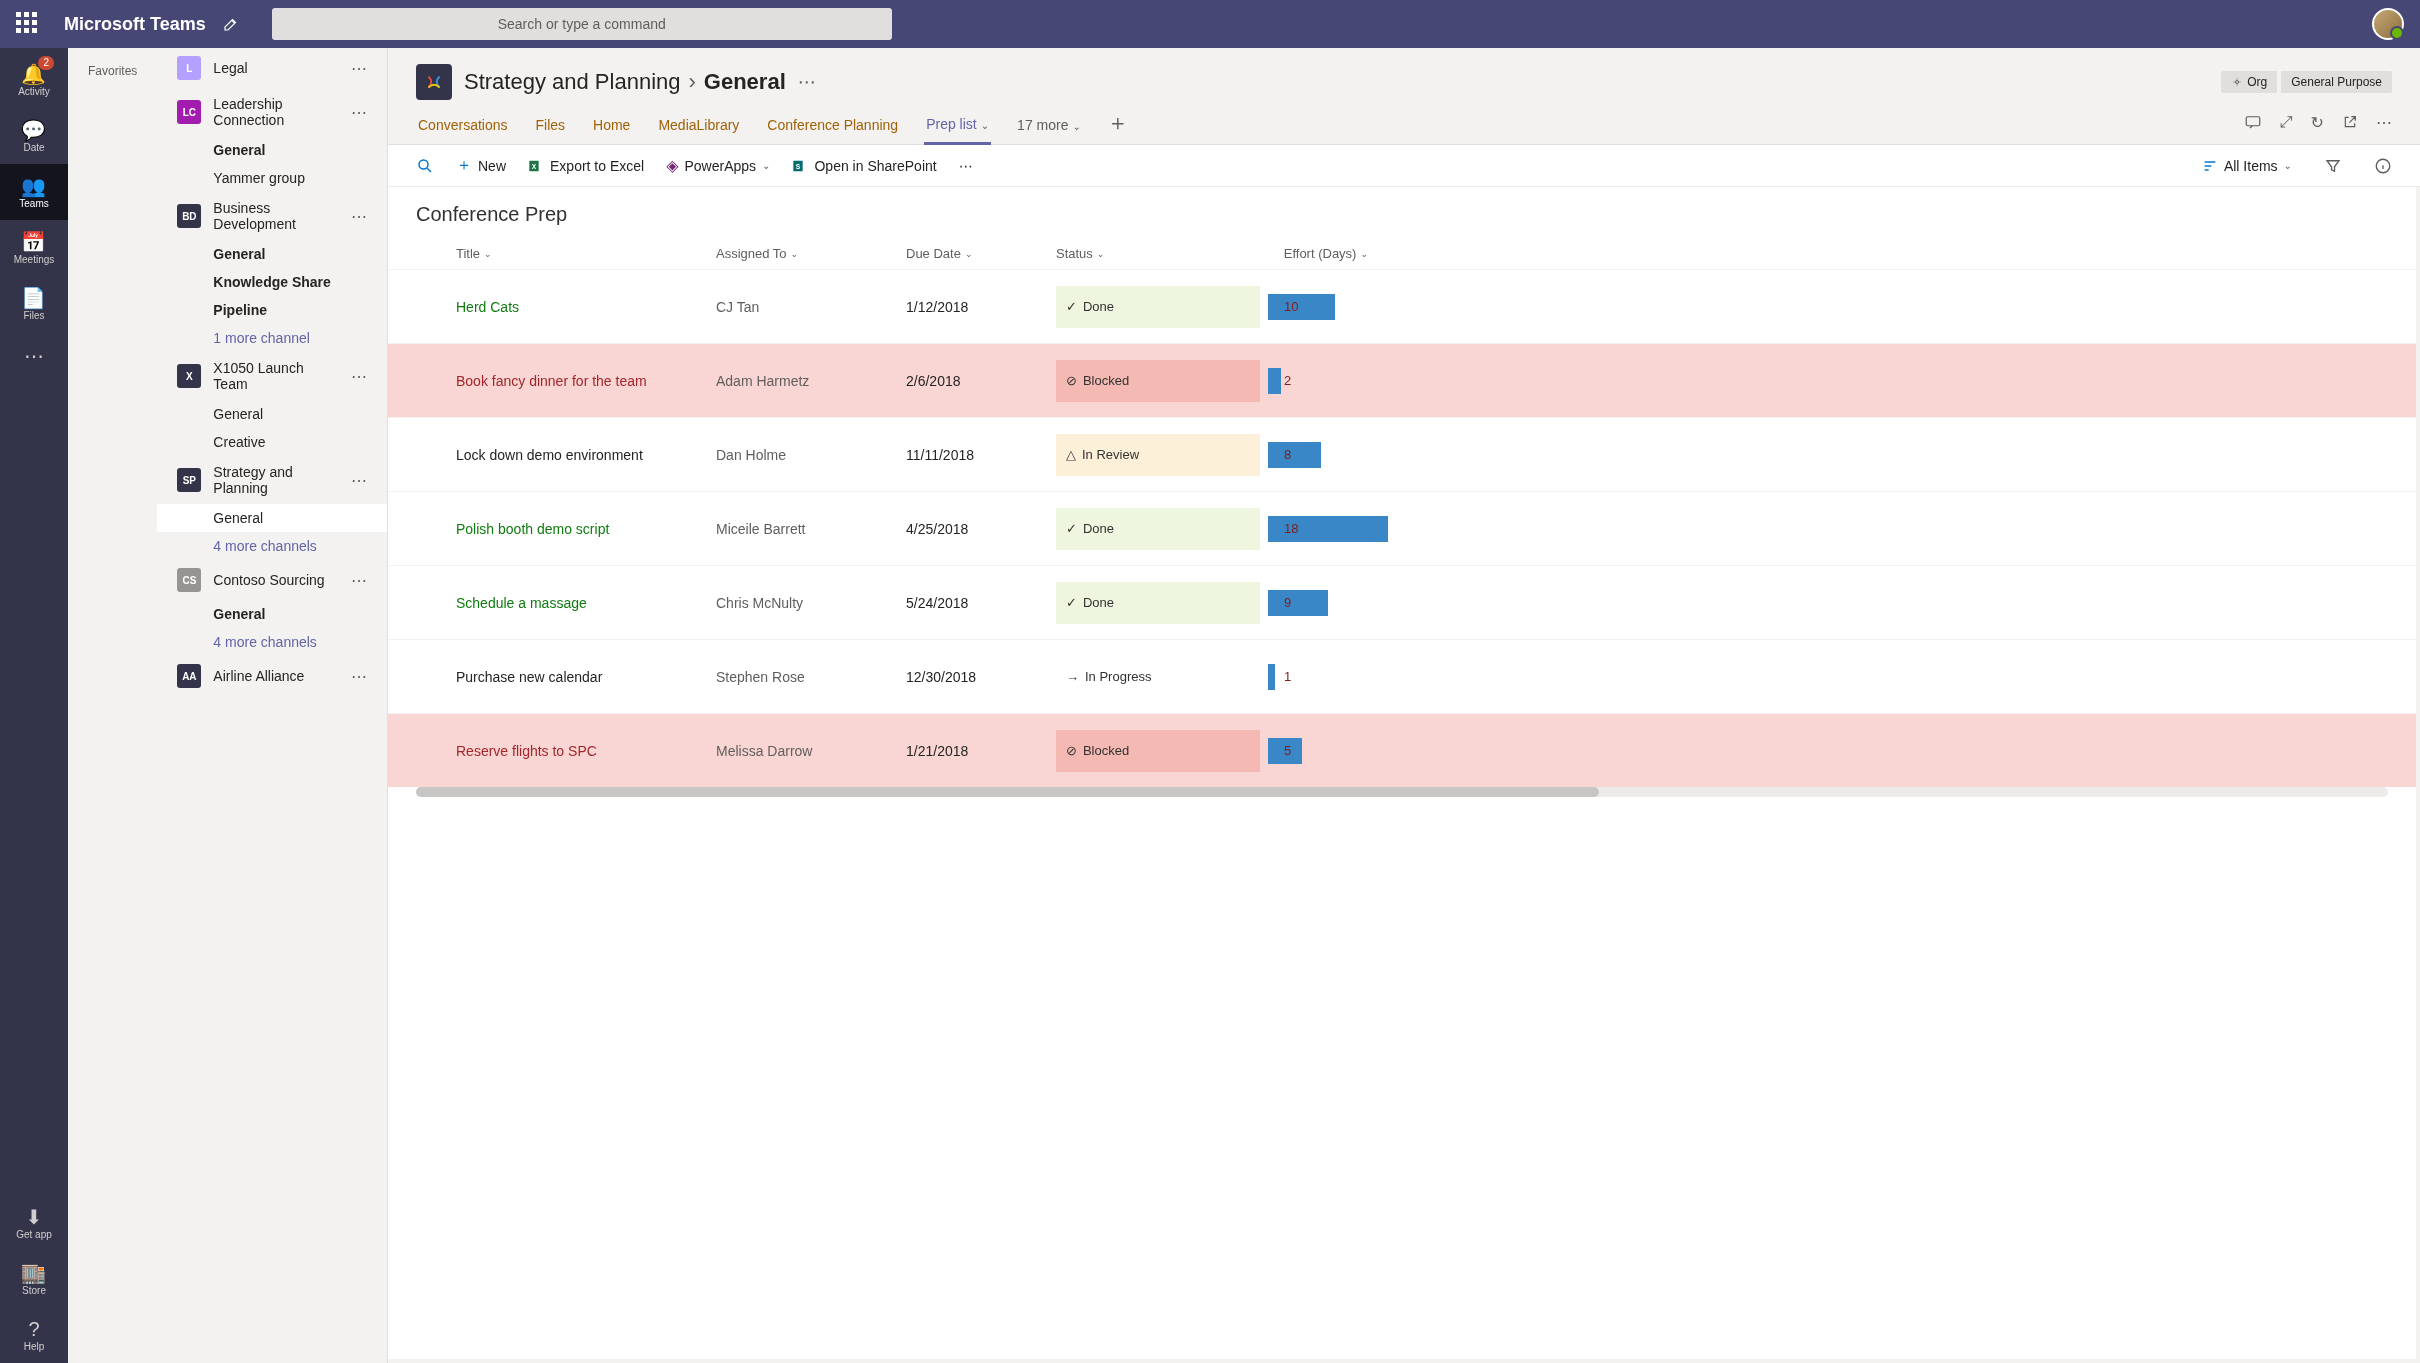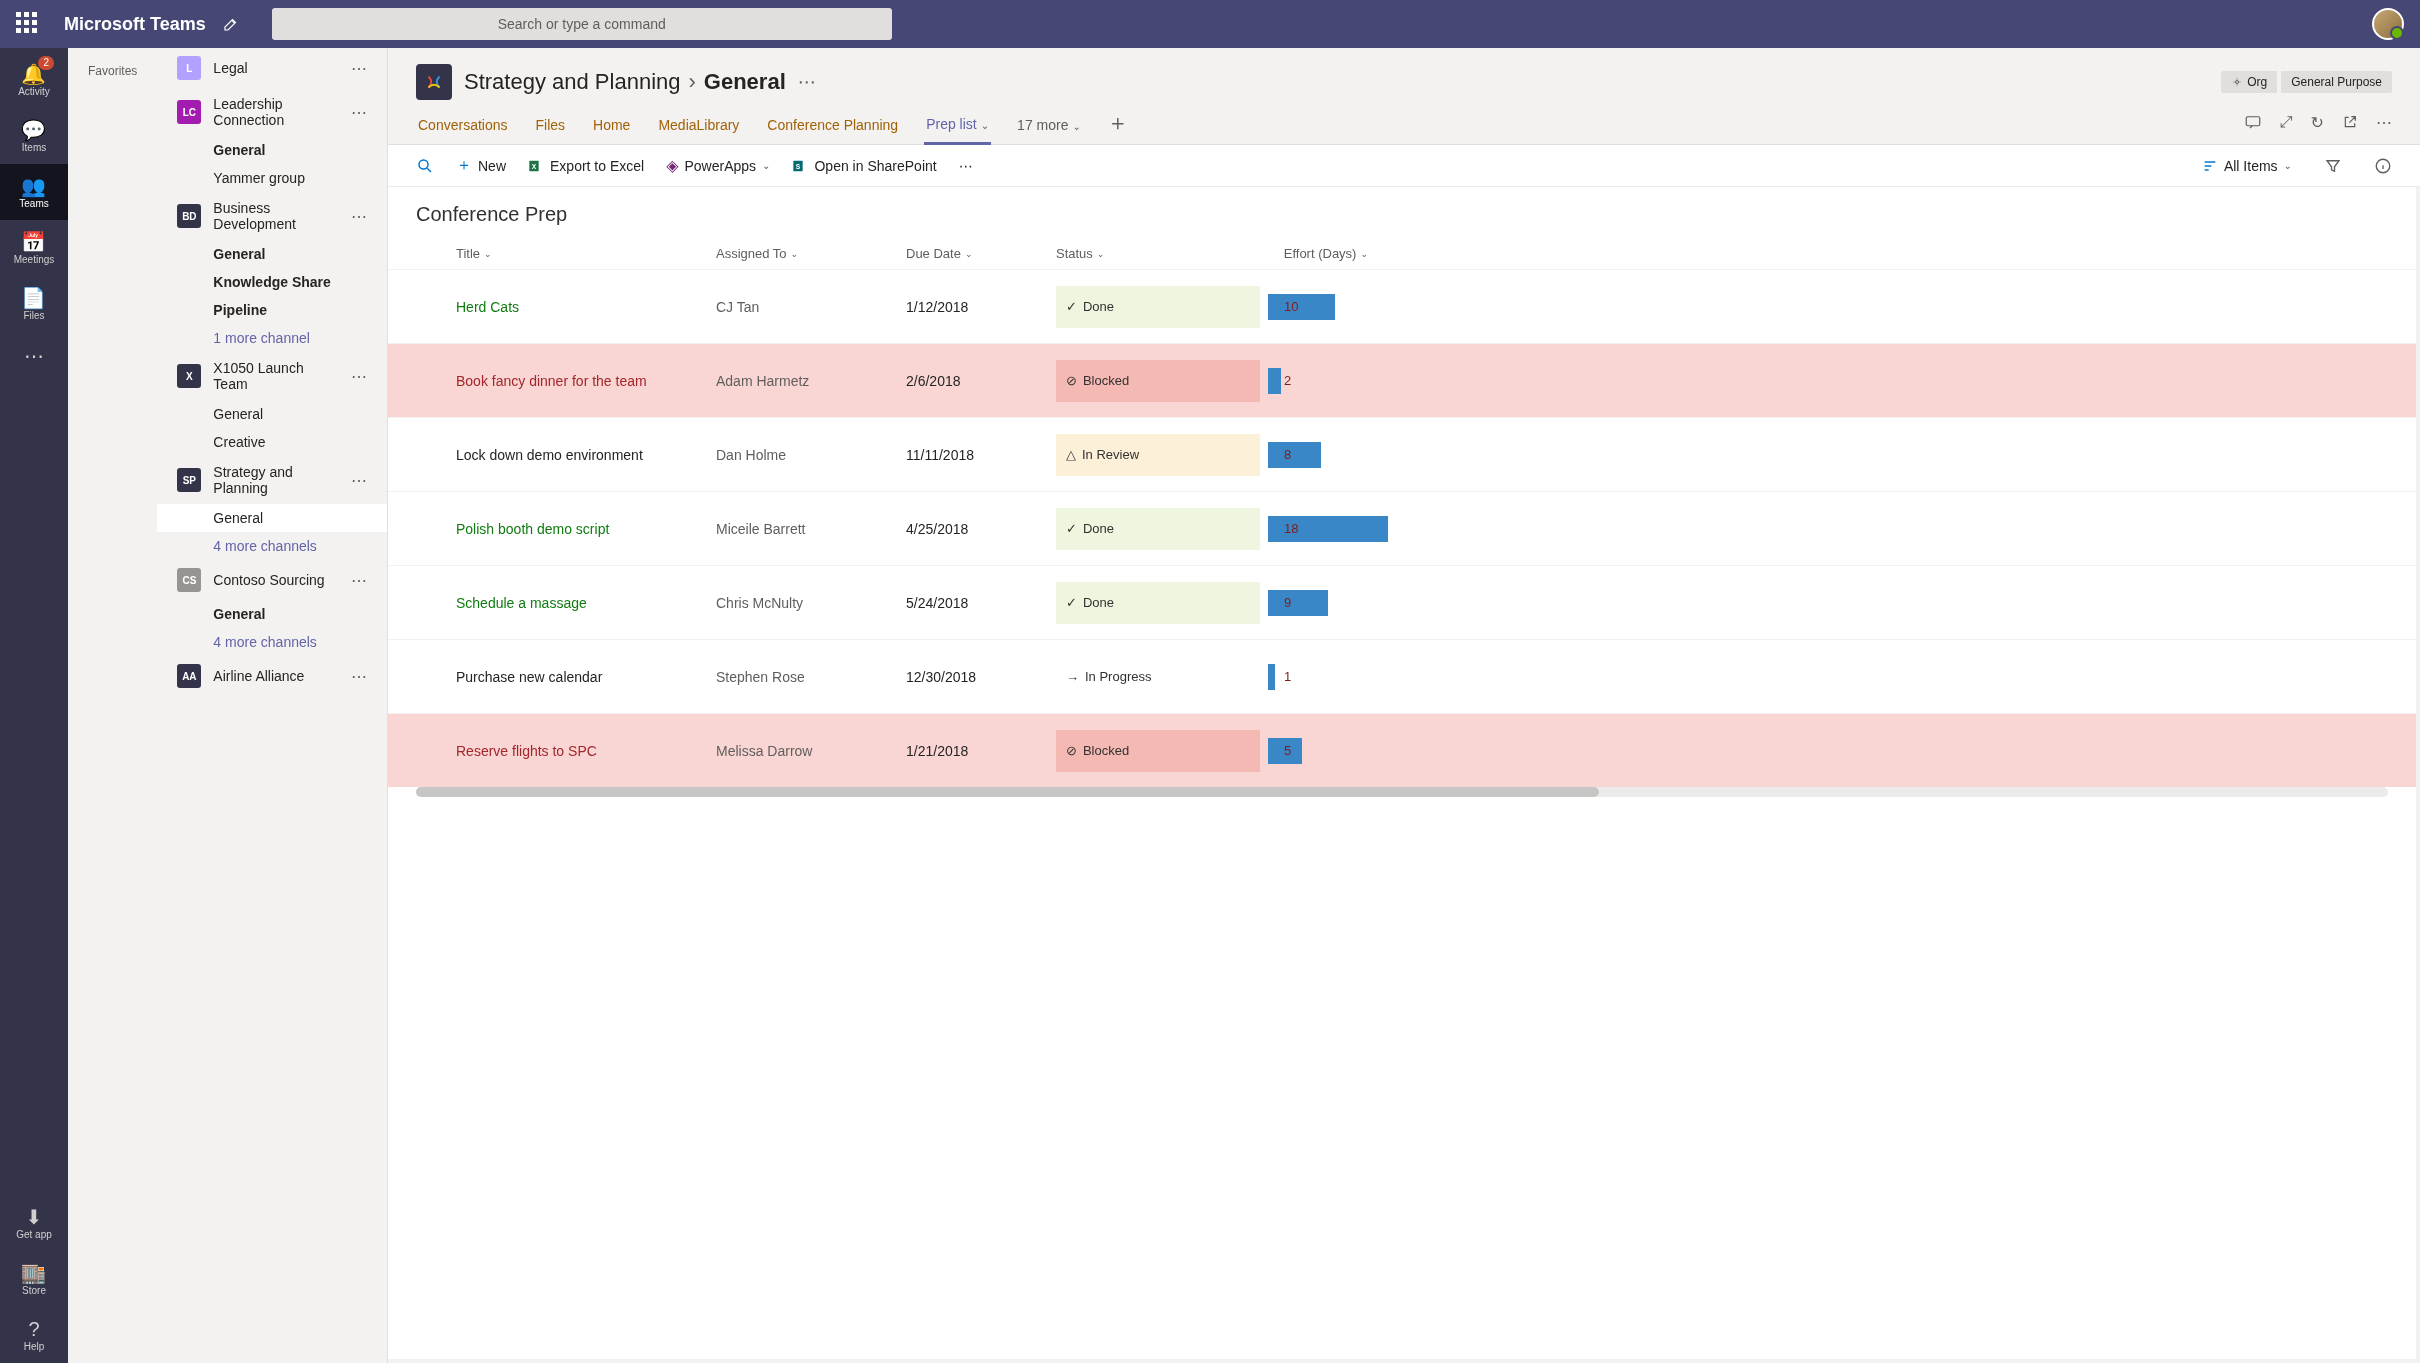--- a/index.html
+++ b/index.html
@@ -134,21 +134,21 @@
 
   <div class="main">
     <div class="rail" id="rail">
         <div class="rail-item">
           <span class="badge">2</span>
           <span class="ri-icon">🔔</span>
           <span>Activity</span>
         </div>
         <div class="rail-item">
           <span class="ri-icon">💬</span>
-          <span>Items</span>
+          <span>Date</span>
         </div>
         <div class="rail-item active">
           <span class="ri-icon">👥</span>
           <span>Teams</span>
         </div>
         <div class="rail-item">
           <span class="ri-icon">📅</span>
           <span>Meetings</span>
         </div>
         <div class="rail-item">

